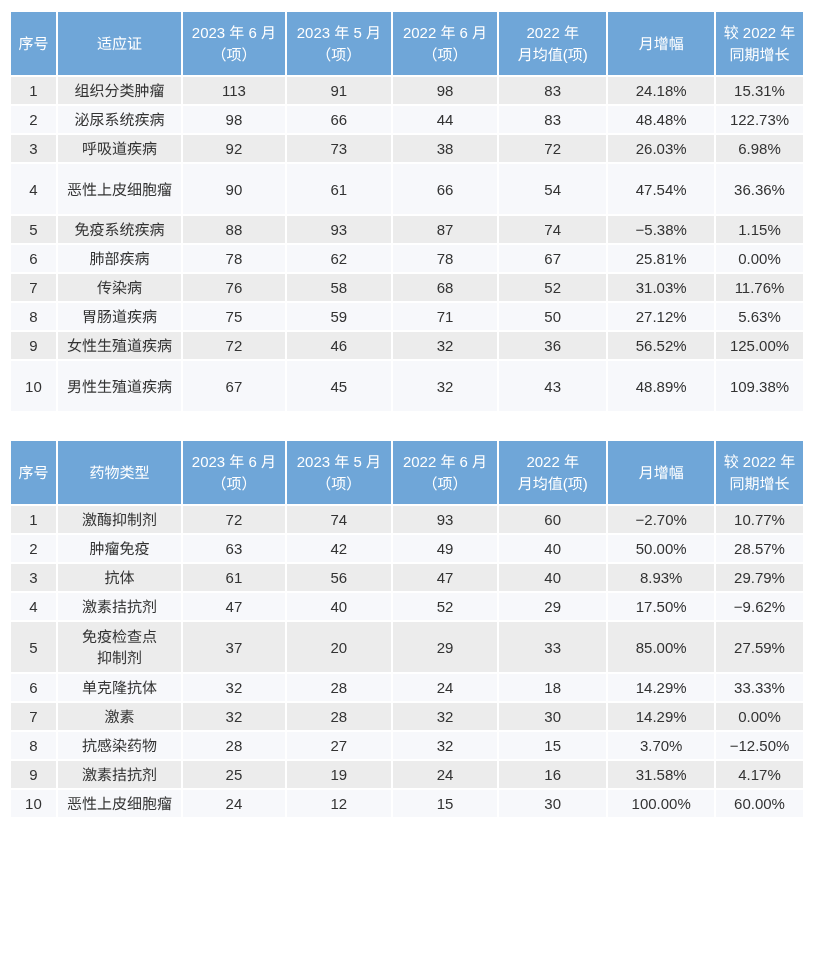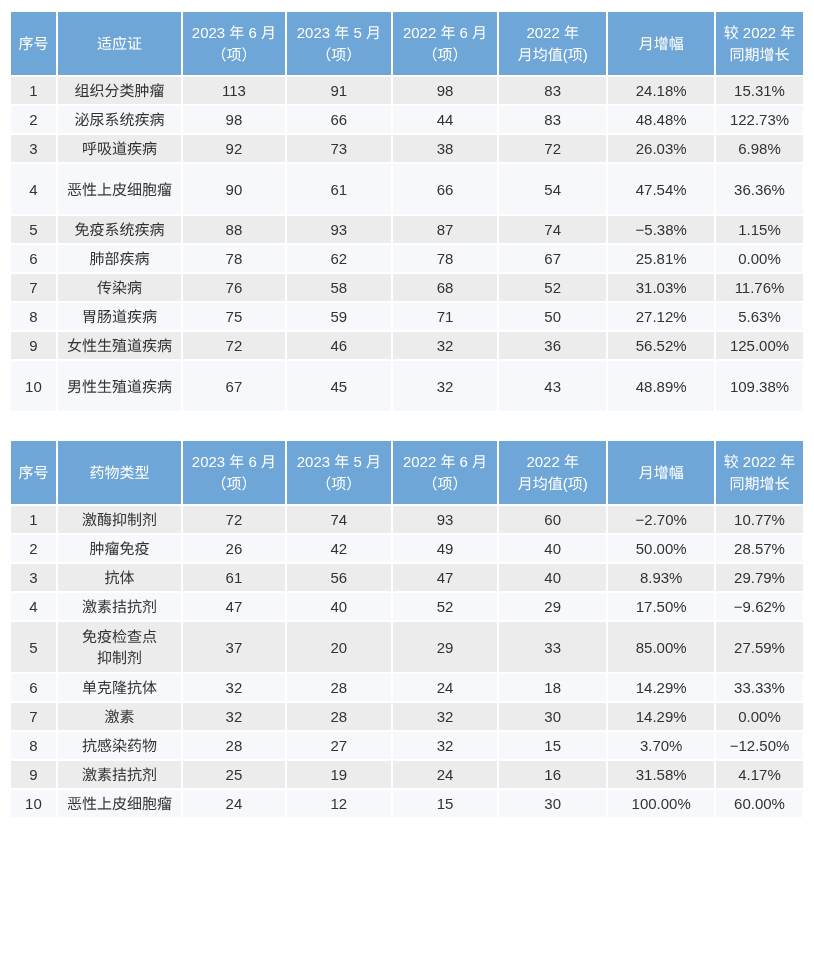--- a/index.html
+++ b/index.html
@@ -229,21 +229,21 @@
           <td>72</td>
           <td>74</td>
           <td>93</td>
           <td>60</td>
           <td>−2.70%</td>
           <td>10.77%</td>
         </tr>
         <tr>
           <td>2</td>
           <td>肿瘤免疫</td>
-          <td>26</td>
+          <td>63</td>
           <td>42</td>
           <td>49</td>
           <td>40</td>
           <td>50.00%</td>
           <td>28.57%</td>
         </tr>
         <tr>
           <td>3</td>
           <td>抗体</td>
           <td>61</td>

